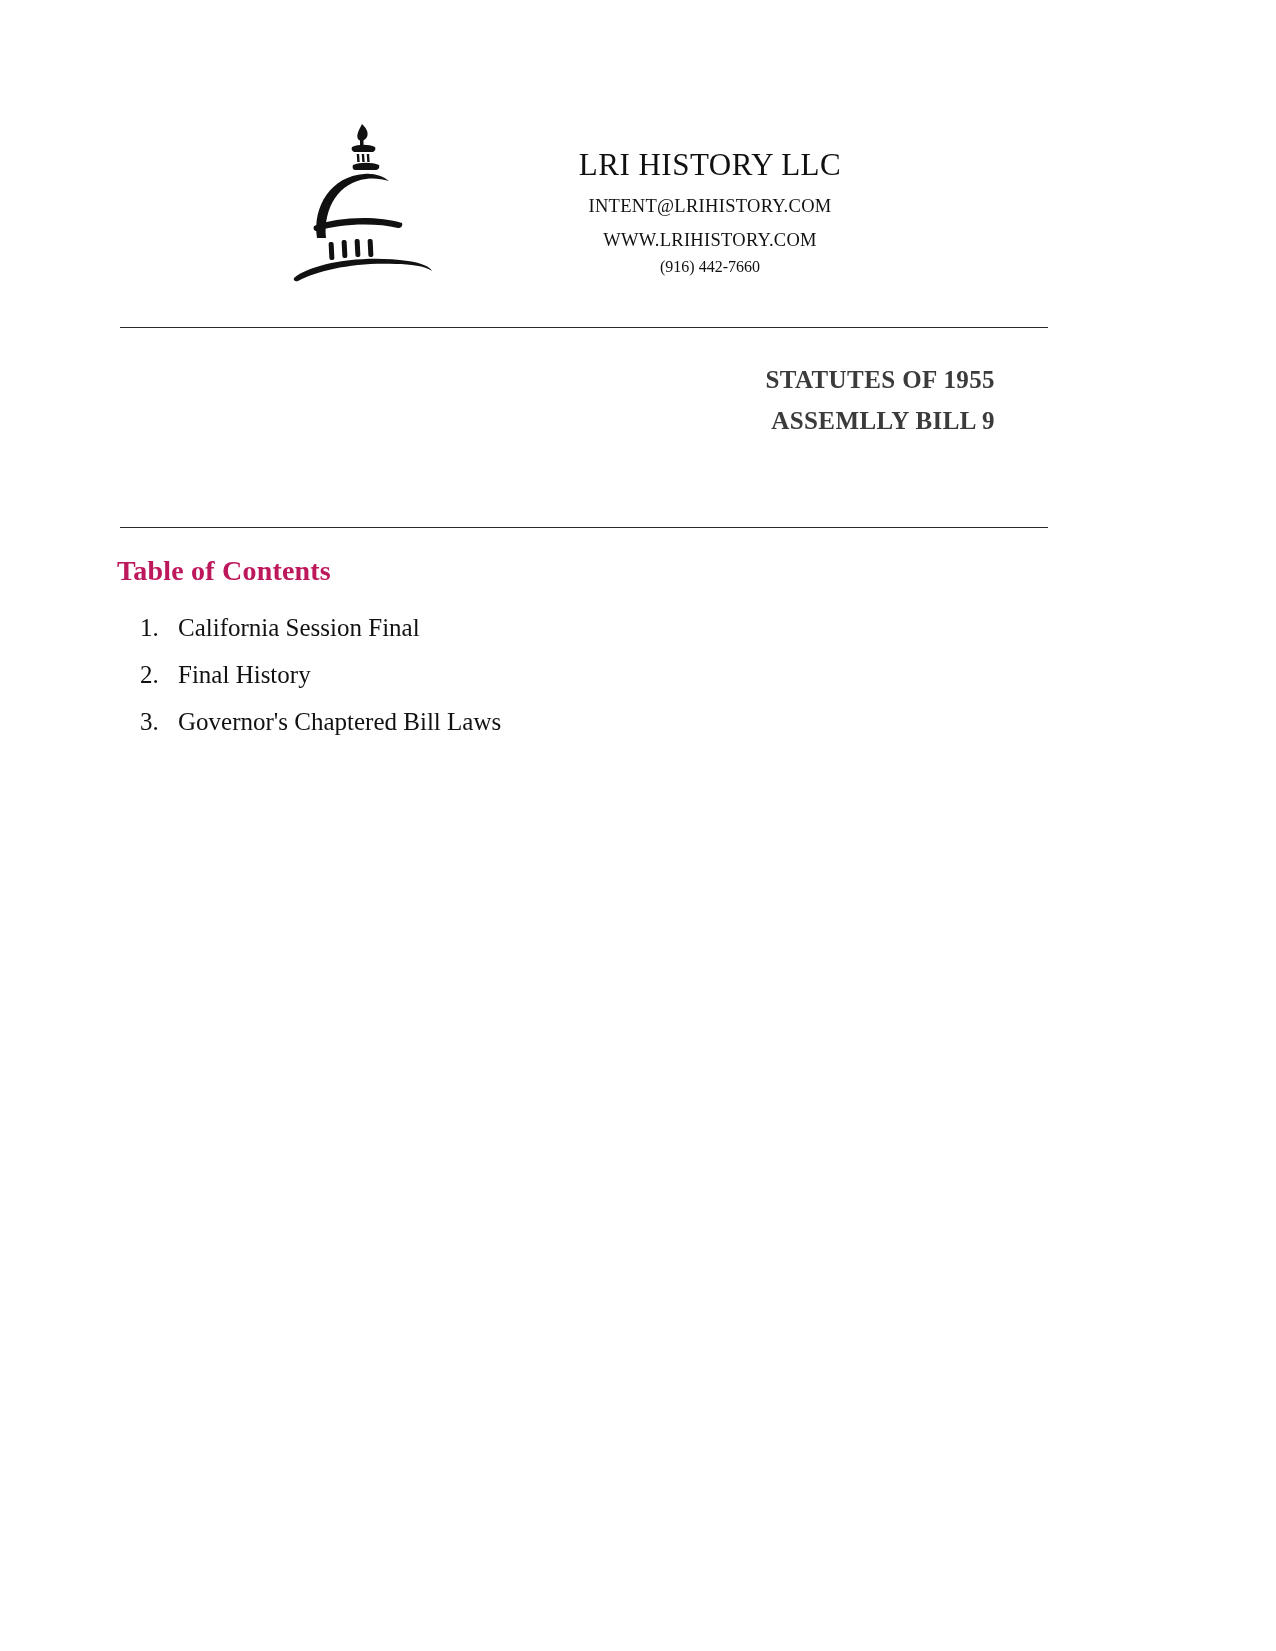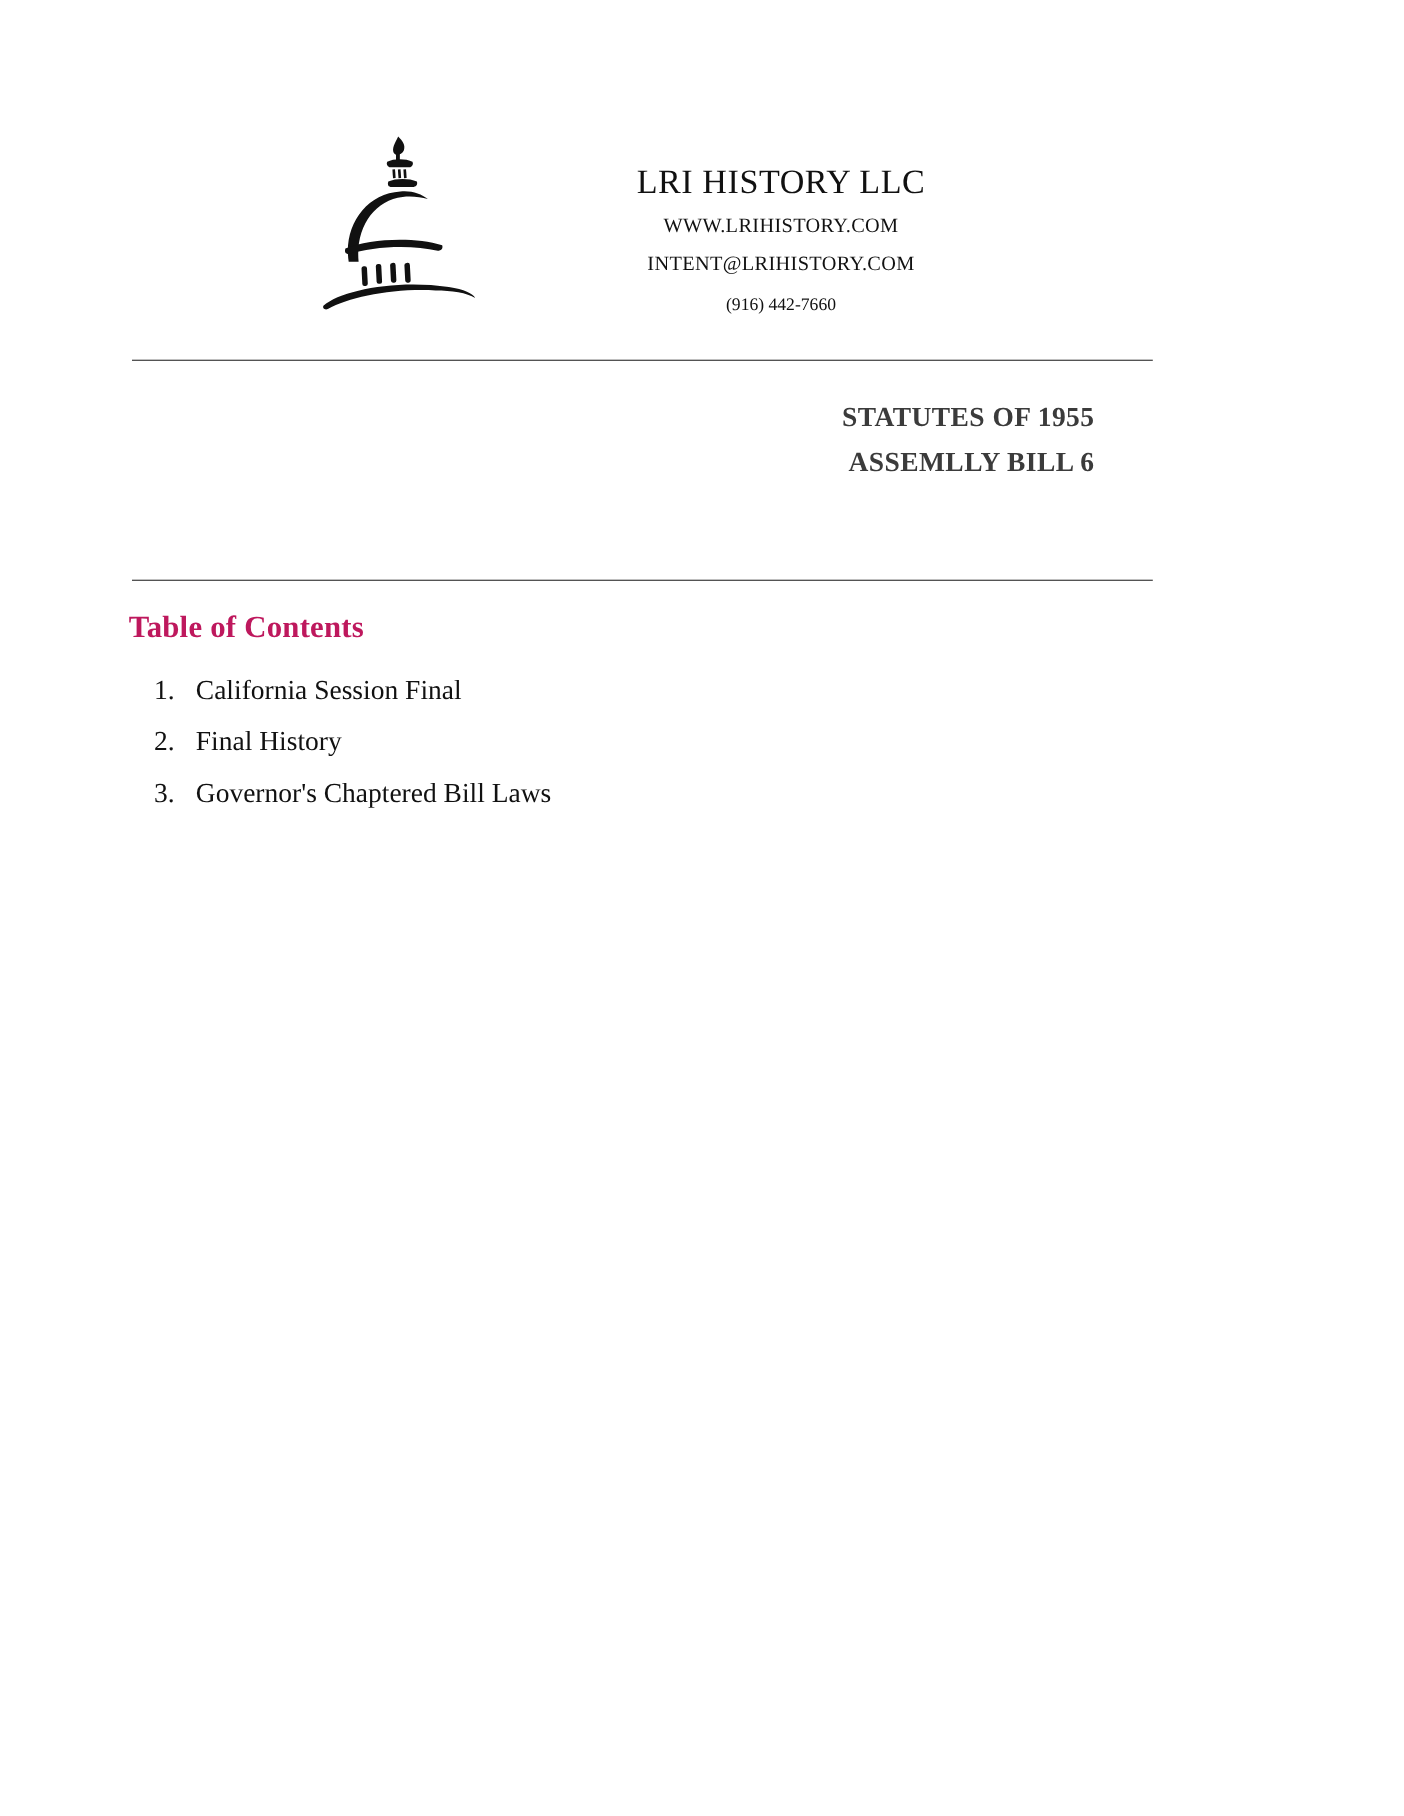--- a/index.html
+++ b/index.html
@@ -63,21 +63,21 @@
     font-size: 18.5px;
     letter-spacing: 0.3px;
     color: #111111;
     margin-top: 13px;
     white-space: nowrap;
   }
   .org-phone {
     font-family: "Liberation Serif", serif;
     font-size: 16px;
     color: #111111;
-    margin-top: 18px;
+    margin-top: 7px;
     white-space: nowrap;
   }
 
   
   .hr {
     position: absolute;
     left: 120px;
     width: 928px;
     border-top: 1px solid #2b2b2b;
     height: 0;
@@ -175,32 +175,32 @@
           <rect x="65" y="121" width="5" height="18" rx="2" transform="rotate(-3 67 130)"></rect>
           <rect x="78" y="121" width="5" height="18" rx="2" transform="rotate(-3 80 130)"></rect>
 
           <path d="M4 160 C20 146, 70 136, 118 143 C132 145, 140 149, 142 153 C135 148, 120 146, 106 146 C66 144, 28 152, 8 163 C5 164, 3 162, 4 160 Z"></path>
         </g>
       </svg>
     </div>
 
     <div class="org-block">
       <div class="org-name">LRI HISTORY LLC</div>
+      <div class="org-line">INTENT@LRIHISTORY.COM</div>
       <div class="org-line">WWW.LRIHISTORY.COM</div>
-      <div class="org-line">INTENT@LRIHISTORY.COM</div>
       <div class="org-phone">(916) 442-7660</div>
     </div>
   </div>
 
   <div class="hr hr-top"></div>
   <div class="hr hr-bottom"></div>
 
   <div class="titleblock">
     <div>STATUTES OF 1955</div>
-    <div>ASSEMLLY BILL 6</div>
+    <div>ASSEMLLY BILL 9</div>
   </div>
 
   <div class="toc-heading">Table of Contents</div>
 
   <ol class="toc-list">
     <li class="toc-item">
       <span class="toc-num">1.</span>
       <span class="toc-label">California Session Final</span>
     </li>
     <li class="toc-item">

